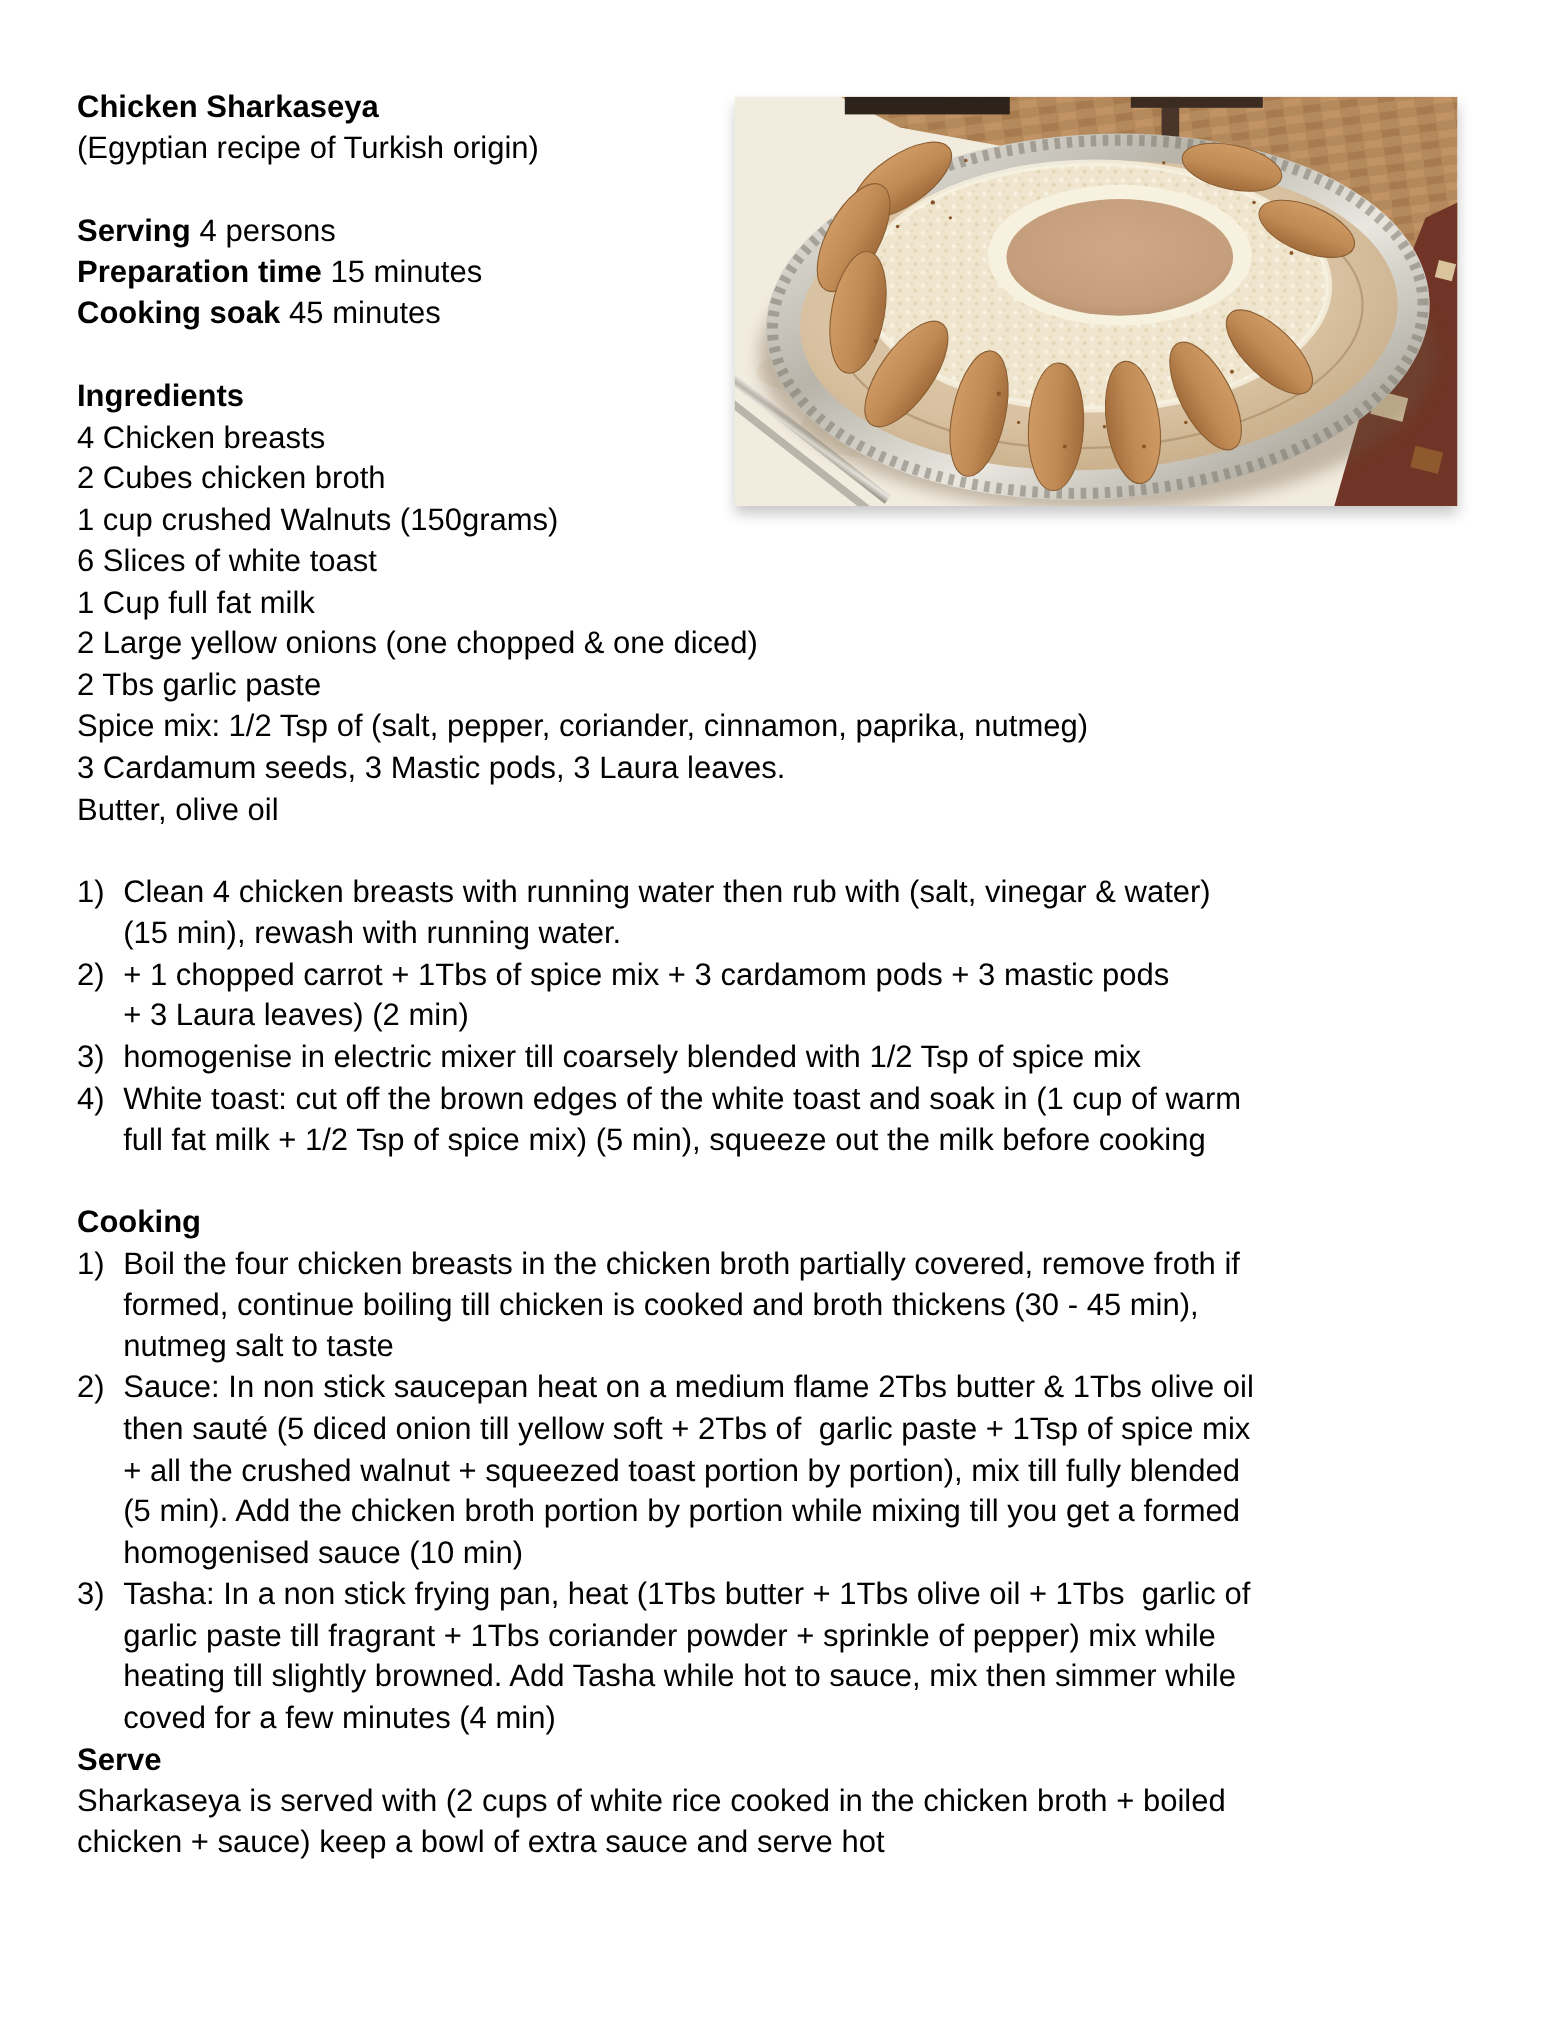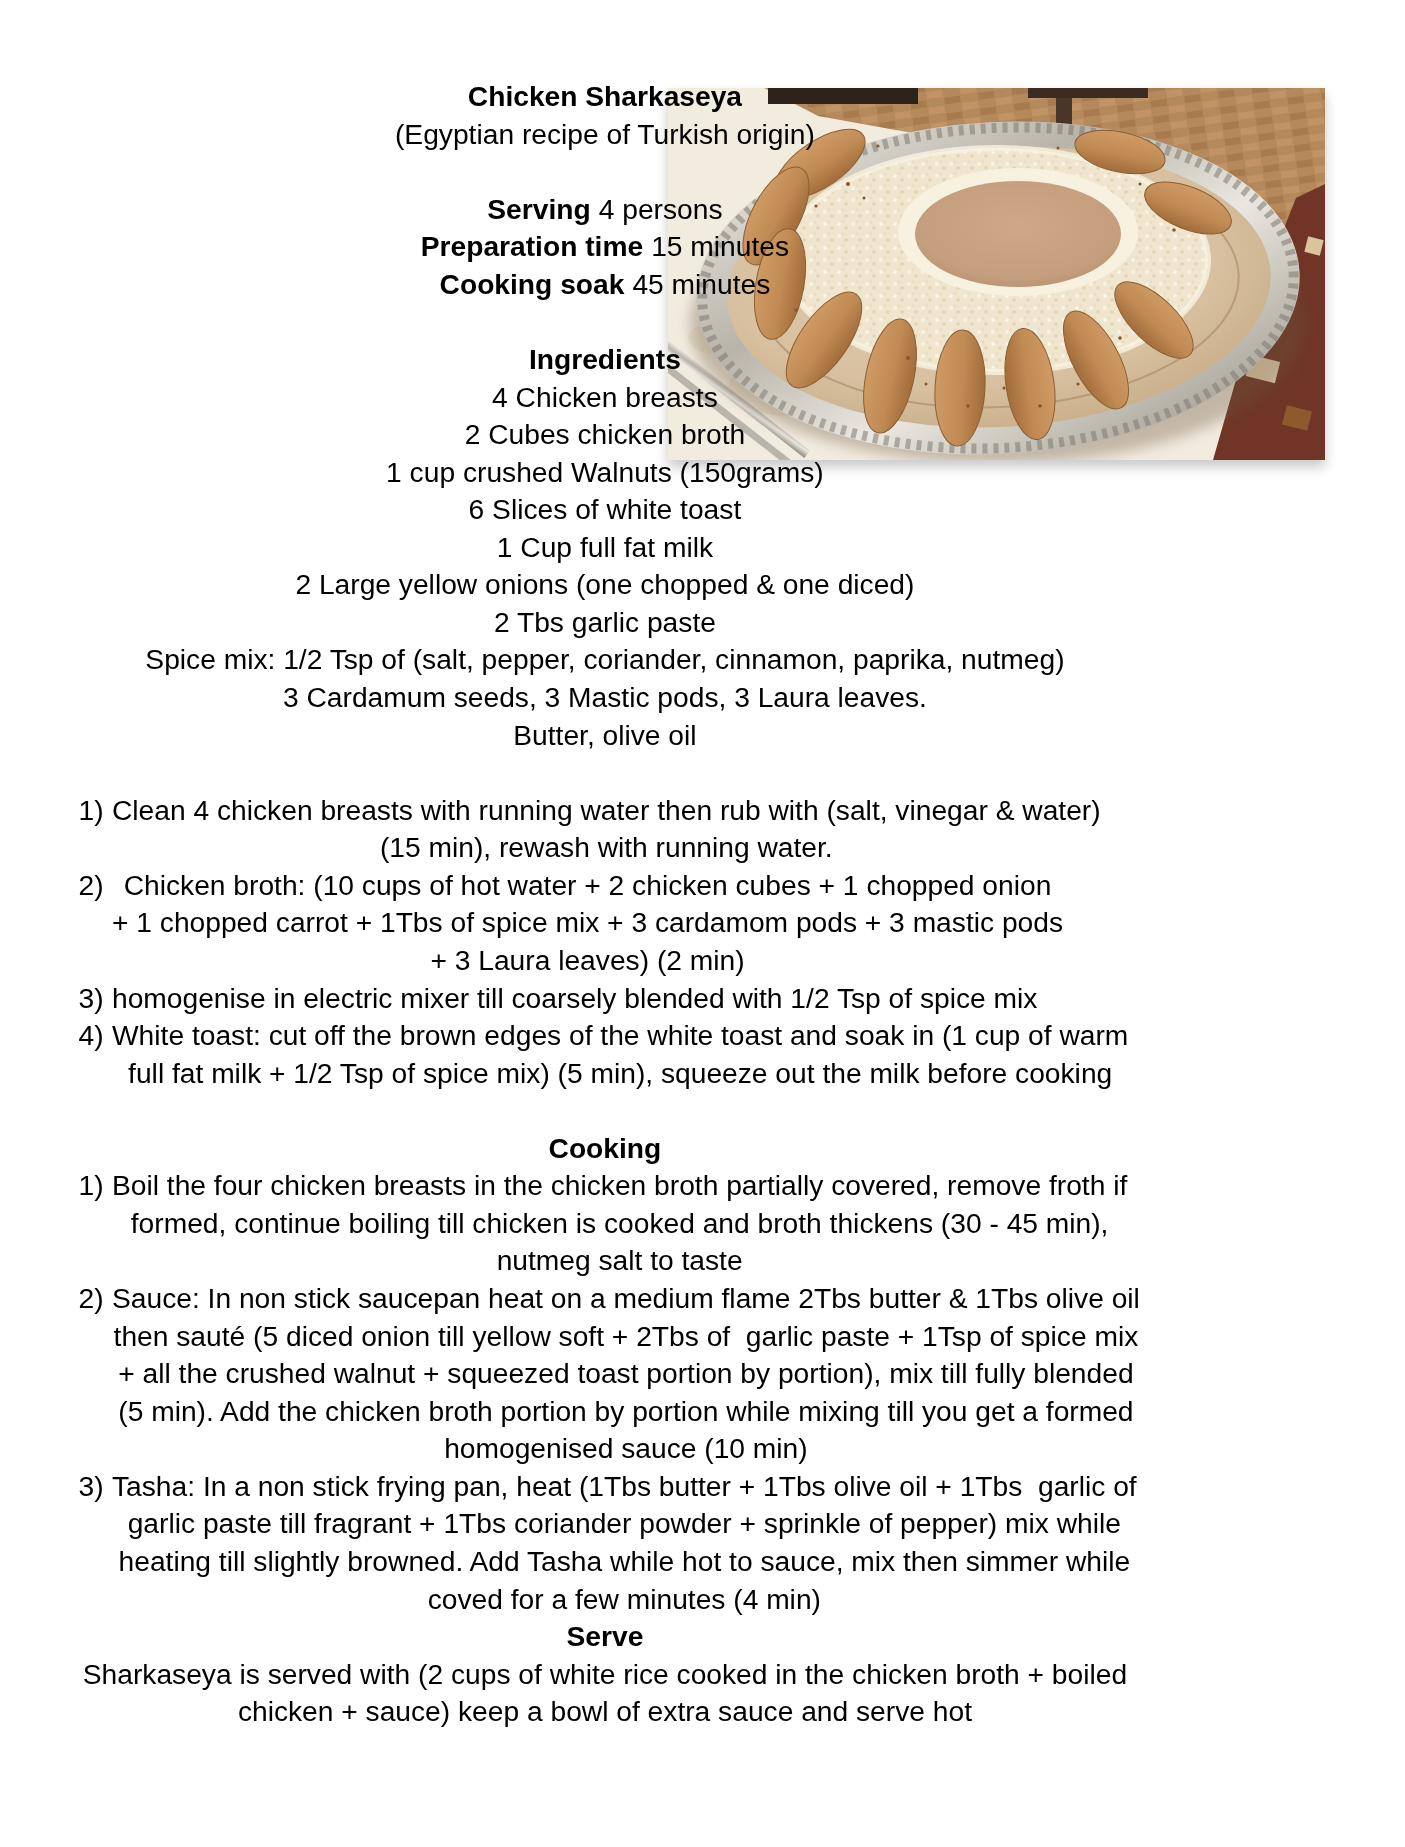--- a/index.html
+++ b/index.html
@@ -8,21 +8,21 @@
     width:1405px; height:1847px;
     background:#ffffff;
     font-family:"Liberation Sans","DejaVu Sans",sans-serif;
     color:#000;
     overflow:hidden;
   }
   .text-col {
     position:absolute; left:70px; top:78px;
     font-size:28.2px; line-height:37.57px;
   }
-  .line { white-space:pre;text-align:center; }
+  .line { white-space:pre; }
   .b { font-weight:bold; }
   .sp { height:37.57px; }
   .meta-val { margin-left:8px; }
   .step { display:flex; align-items:flex-start; }
   .num { flex:0 0 42px; width:42px; }
   .photo {
     position:absolute; left:668px; top:88px; width:657px; height:372px;
     box-shadow:0 7px 12px rgba(0,0,0,0.22);
     background:#f3ede2;
   }
@@ -176,21 +176,20 @@
     <div class="step">
       <div class="num line">1)</div>
       <div>
         <div class="line">Clean 4 chicken breasts with running water then rub with (salt, vinegar &amp; water)</div>
         <div class="line">(15 min), rewash with running water.</div>
       </div>
     </div>
     <div class="step">
       <div class="num line">2)</div>
       <div>
-        <div class="line">Chicken broth: (10 cups of hot water + 2 chicken cubes + 1 chopped onion</div>
         <div class="line">+ 1 chopped carrot + 1Tbs of spice mix + 3 cardamom pods + 3 mastic pods</div>
         <div class="line">+ 3 Laura leaves) (2 min)</div>
       </div>
     </div>
     <div class="step">
       <div class="num line">3)</div>
       <div>
         <div class="line">homogenise in electric mixer till coarsely blended with 1/2 Tsp of spice mix</div>
       </div>
     </div>

